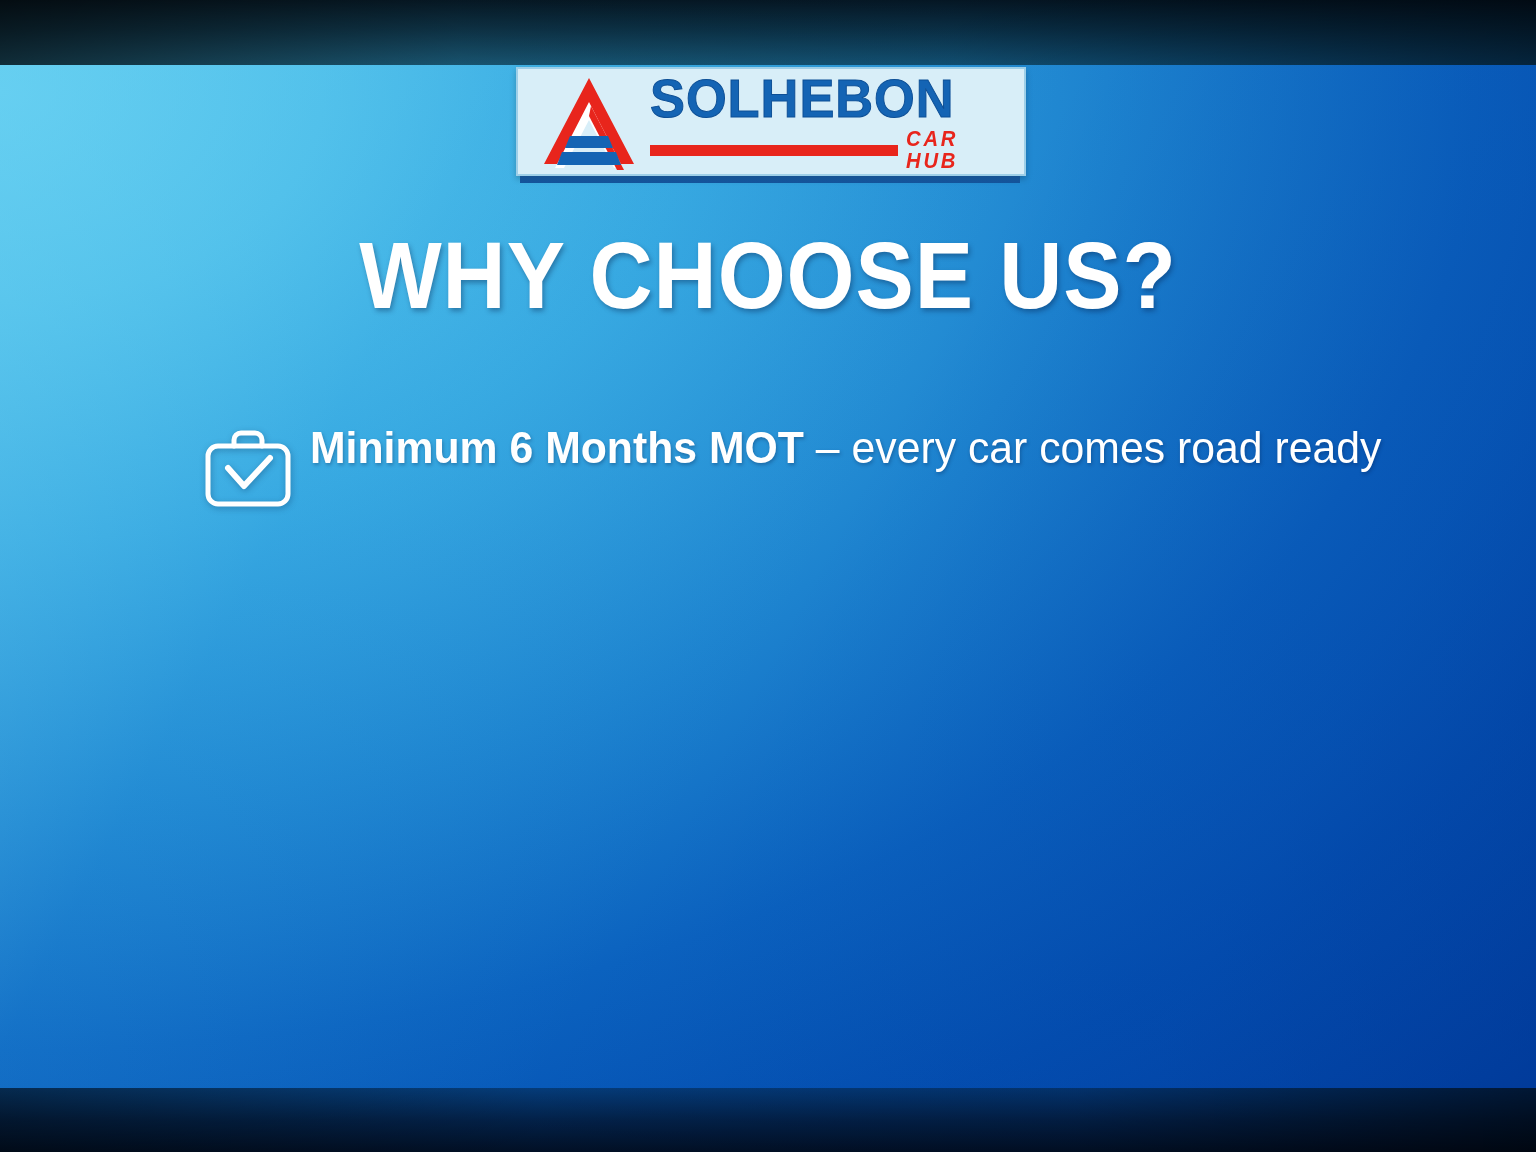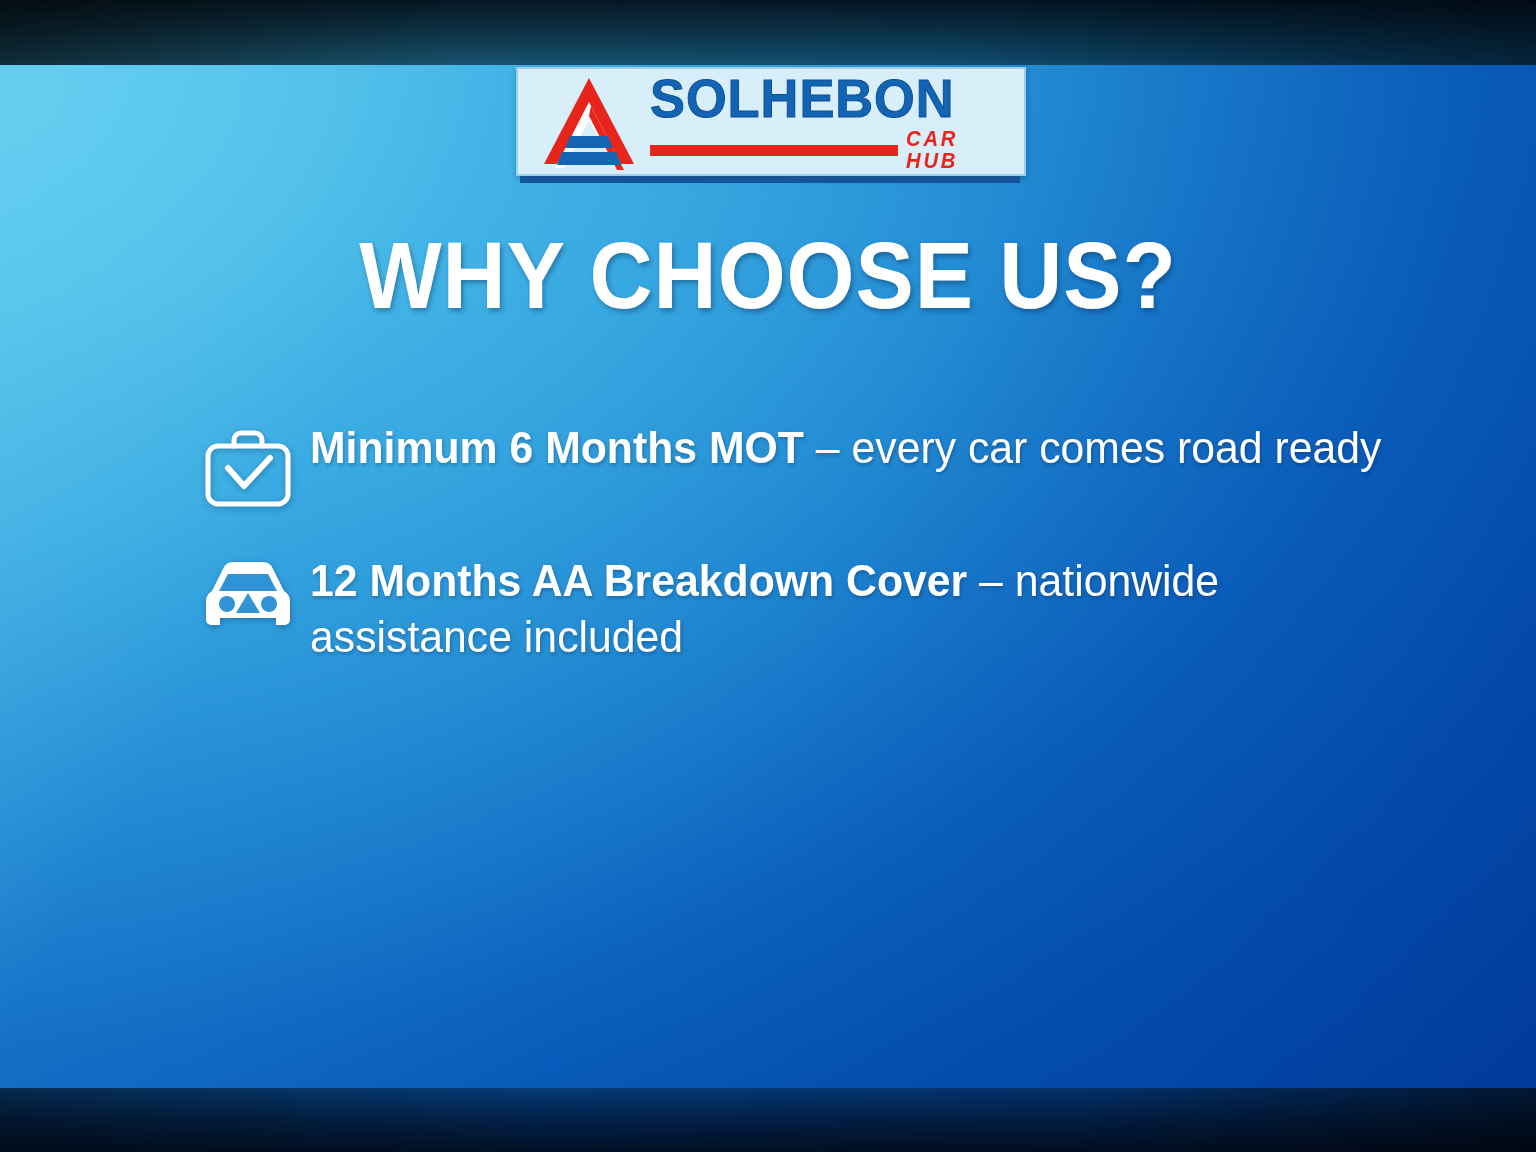--- a/index.html
+++ b/index.html
@@ -254,29 +254,15 @@
         </svg>
       </div>
       <div class="benefit-text">
         <span class="benefit-title">Minimum 6 Months MOT</span><span class="benefit-desc"> – every car comes road ready</span>
       </div>
     </div>
 
 
 
 
-    <div class="benefit-row">
-      <div class="benefit-icon">
-        <svg width="100" height="82" viewBox="0 0 100 82">
-          <path d="M14 34 L25 12 a11 11 0 0 1 10 -7 h30 a11 11 0 0 1 10 7 L86 34 a12 12 0 0 1 6 11 v18 a5 5 0 0 1 -5 5 h-9 v-7 h-56 v7 h-9 a5 5 0 0 1 -5 -5 v-18 a12 12 0 0 1 6 -11 Z" fill="#ffffff"></path>
-          <path d="M30 17 h40 l9 17 h-58 Z" fill="#2f93d6"></path>
-          <circle cx="29" cy="47" r="8" fill="#2f93d6"></circle>
-          <circle cx="71" cy="47" r="8" fill="#2f93d6"></circle>
-          <path d="M50 36 L62 56 H38 Z" fill="#2f93d6"></path>
-        </svg>
-      </div>
-      <div class="benefit-text">
-        <span class="benefit-title">12 Months AA Breakdown Cover</span><span class="benefit-desc"> – nationwide assistance included</span>
-      </div>
-    </div>
 
   </div>
 </div>
 
 </body></html>

